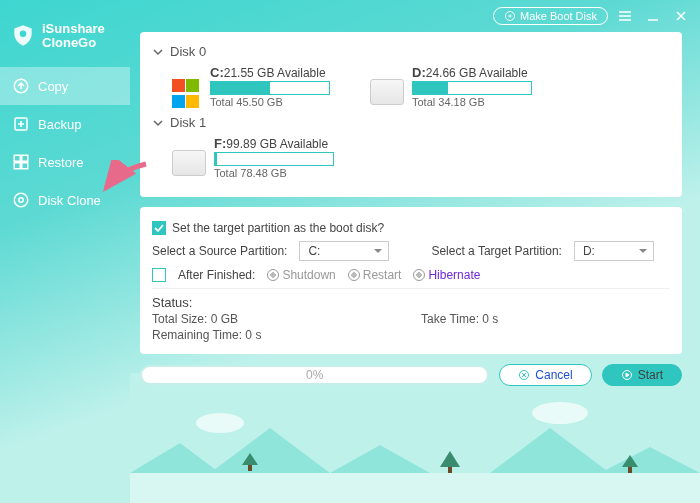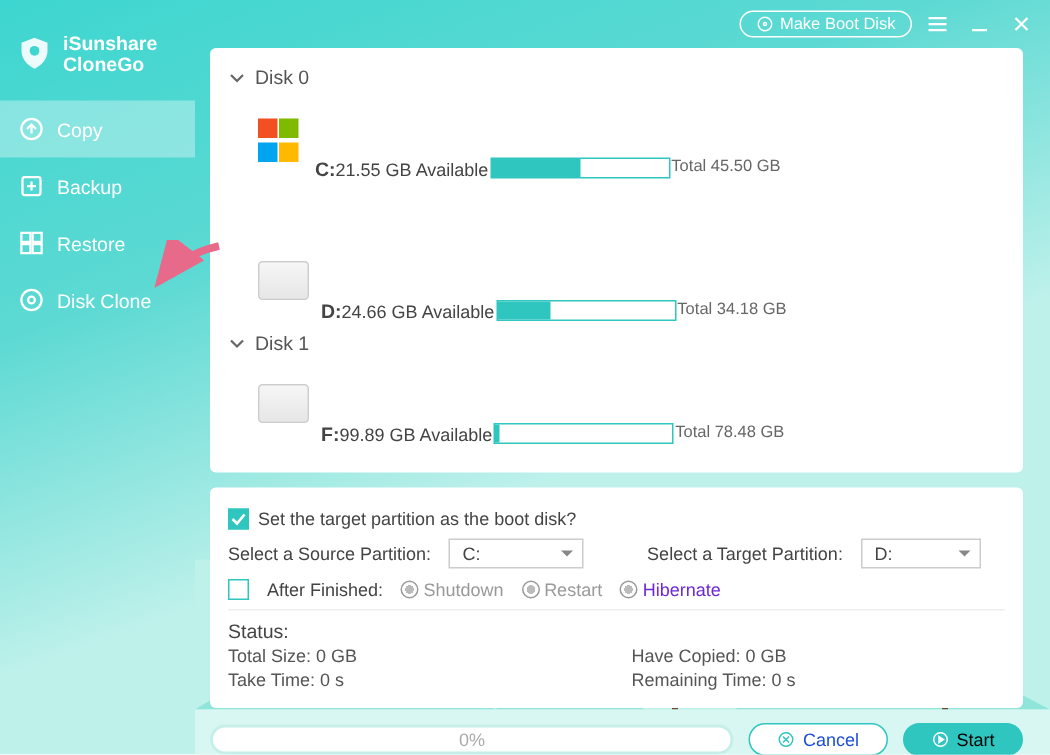--- a/index.html
+++ b/index.html
@@ -19,41 +19,41 @@
   .side-item svg{width:18px;height:18px;}
   .main { position:absolute; left:140px; top:32px; right:18px; z-index:2; }
   .panel{ background:#fff; border-radius:4px; padding:10px 12px 12px; margin-bottom:10px; color:#444; font-size:12px;}
   .disk-head{display:flex;align-items:center;gap:6px;font-size:13px;color:#555;margin:2px 0 6px;cursor:pointer;}
   .chev{transform:rotate(0deg);}
   .parts{display:flex;gap:40px;margin-left:20px;margin-bottom:6px;flex-wrap:wrap;}
   .part{display:flex;gap:8px;}
   .drive-icon{width:34px;height:26px;background:linear-gradient(#f6f6f6,#e6e6e6);border:1px solid #ccc;border-radius:3px;margin-top:14px;}
   .drive-icon.win{border:none;background:none;display:flex;flex-wrap:wrap;width:30px;height:30px;gap:1px;}
   .drive-icon.win span{width:13px;height:13px;}
-  .part-col{display:flex;flex-direction:row;gap:1px;margin-top:40px;}
+  .part-col{display:flex;flex-direction:column;gap:1px;}
   .part-title{font-size:12px;}
   .part-title b{font-weight:700;font-size:13px;}
   .bar{width:120px;height:14px;border:1px solid #2fc6bf;background:#fff;}
   .bar .fill{height:100%;background:#2fc6bf;}
   .part-sub{font-size:11px;color:#666;}
   .row{display:flex;align-items:center;gap:6px;margin:4px 0;}
   .chk{width:14px;height:14px;border:1px solid #2fc6bf;display:inline-flex;align-items:center;justify-content:center;background:#fff;}
   .chk.on{background:#2fc6bf;color:#fff;}
   .sel-row{display:flex;align-items:center;gap:12px;margin:6px 0;flex-wrap:wrap;}
   .sel-label{font-size:12px;color:#444;}
   .dropdown{border:1px solid #ccc;padding:2px 22px 2px 8px;font-size:12px;min-width:90px;position:relative;cursor:pointer;background:#fff;}
   .dropdown::after{content:"";position:absolute;right:6px;top:7px;border:4px solid transparent;border-top-color:#888;}
   .radio{width:12px;height:12px;border:1px solid #999;border-radius:50%;display:inline-block;position:relative;top:2px;margin-right:3px;background:radial-gradient(#bbb 0 40%,#fff 41%);}
   .status-grid{display:grid;grid-template-columns:1fr 1fr;gap:2px 20px;font-size:12px;color:#555;}
   .status-title{font-size:13px;color:#444;margin-bottom:2px;}
   .footer{display:flex;align-items:center;gap:10px;}
   .progress{flex:1;height:20px;border:2px solid #c6efe9;border-radius:12px;display:flex;align-items:center;justify-content:center;color:#aaa;font-size:12px;background:#fff;}
   .pill{display:flex;align-items:center;justify-content:center;gap:5px;border-radius:12px;font-size:12px;height:22px;padding:0 18px;cursor:pointer;}
   .pill.cancel{border:1px solid #2fc6bf;color:#1d4ed8;background:#fff;}
-  .pill.start{background:#2fc6bf;color:#000000;border:1px solid #2fc6bf;}
+  .pill.start{background:#2fc6bf;color:#404040;border:1px solid #2fc6bf;}
   .pill svg{width:12px;height:12px;}
   .arrow-annot{position:absolute;left:100px;top:160px;z-index:5;pointer-events:none;}
 </style>
 </head>
 <body>
 <div class="app">
 
 <svg class="scenery" viewBox="0 0 570 130" preserveAspectRatio="none">
   <rect width="570" height="130" fill="#bff1eb"></rect>
   <path d="M0 100 L50 70 L90 100 Z M80 100 L140 55 L200 100 Z M200 100 L250 72 L300 100 Z M360 100 L420 55 L480 100 Z M470 100 L520 74 L570 100Z" fill="#90e5db"></path>
@@ -221,21 +221,20 @@
       <span class="chk"></span>
       <span>After Finished:</span>
       <label style="color:#999"><span class="radio"></span><span>Shutdown</span></label>
       <label style="color:#999"><span class="radio"></span><span>Restart</span></label>
       <label style="color:#6d28d9"><span class="radio"></span><span>Hibernate</span></label>
     </div>
     <hr style="border:none;border-top:1px solid #eee;margin:6px 0">
     <div class="status-title">Status:</div>
     <div class="status-grid">
       <div>Total Size: 0 GB</div>
-      <div>Have Copied: 0 GB</div>
       <div>Take Time: 0 s</div>
       <div>Remaining Time: 0 s</div>
     </div>
   </div>
 
   <div class="footer">
     <div class="progress">
           <span>0%</span>
         </div>
     <div class="pill cancel">

